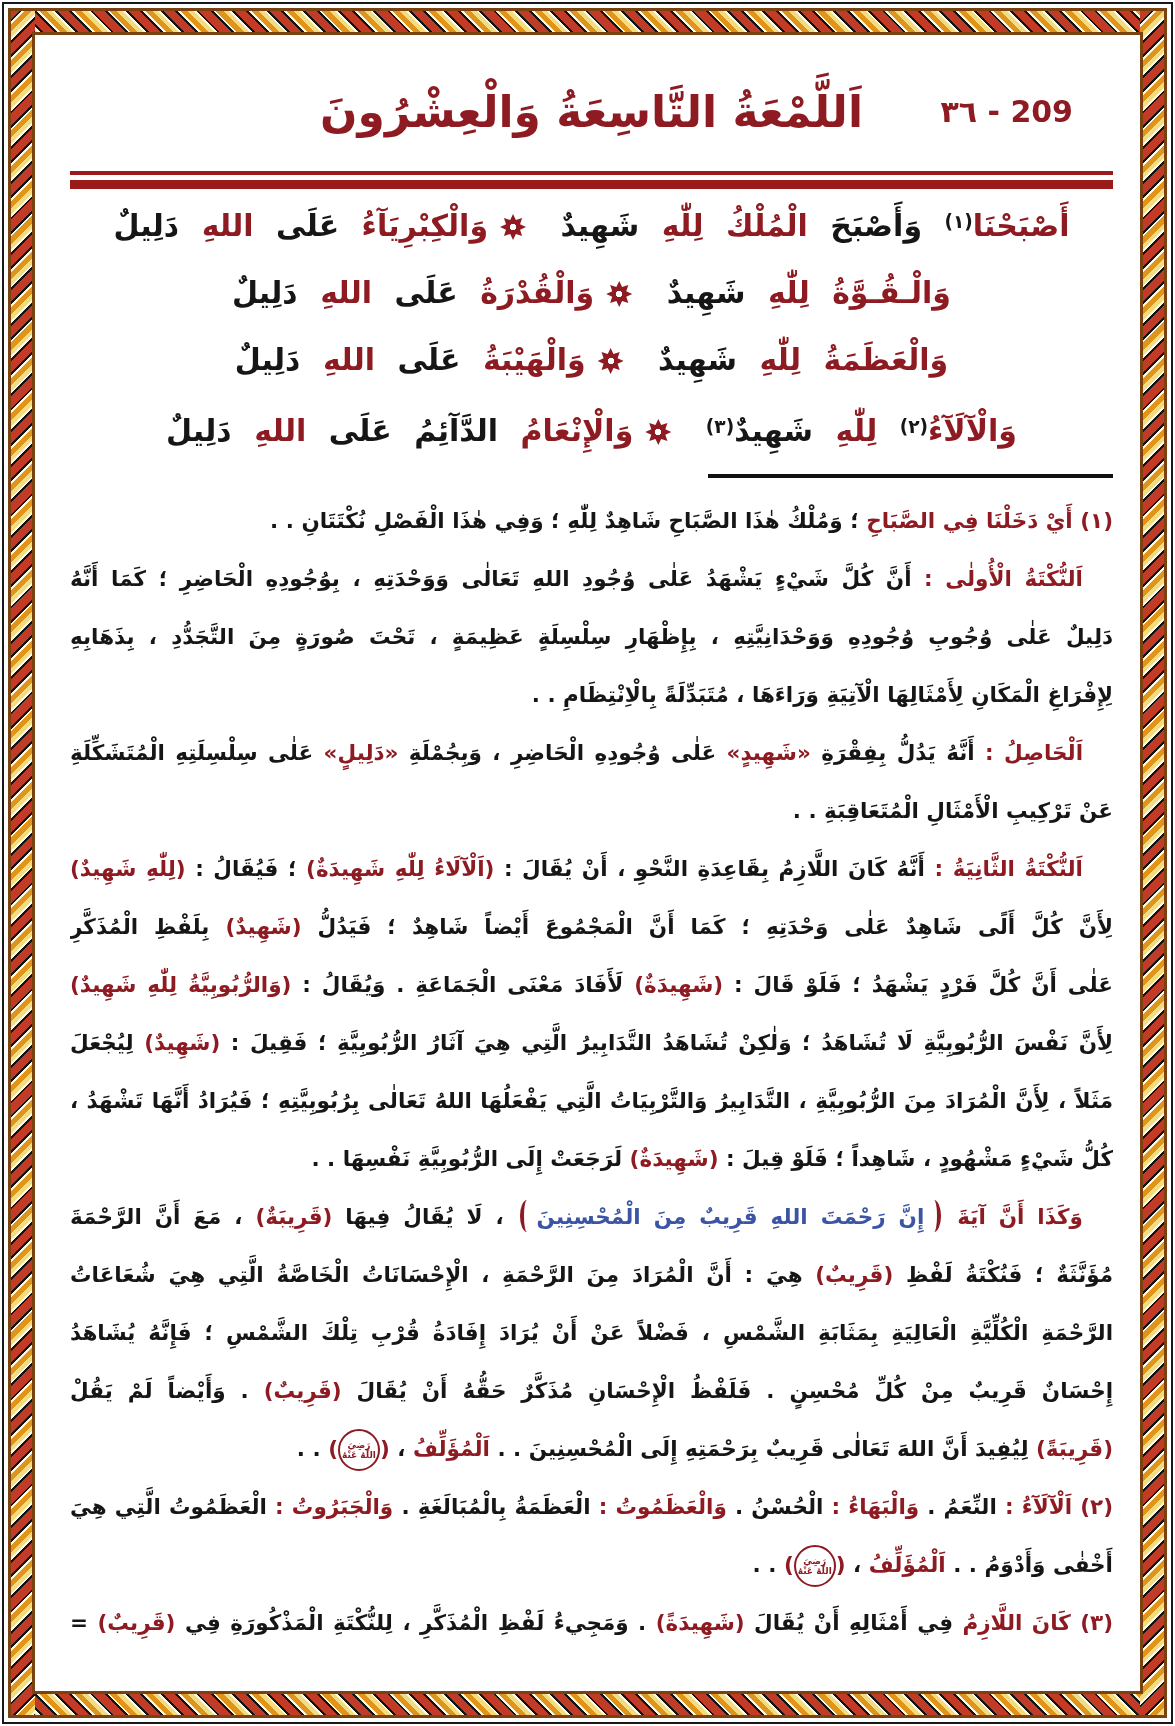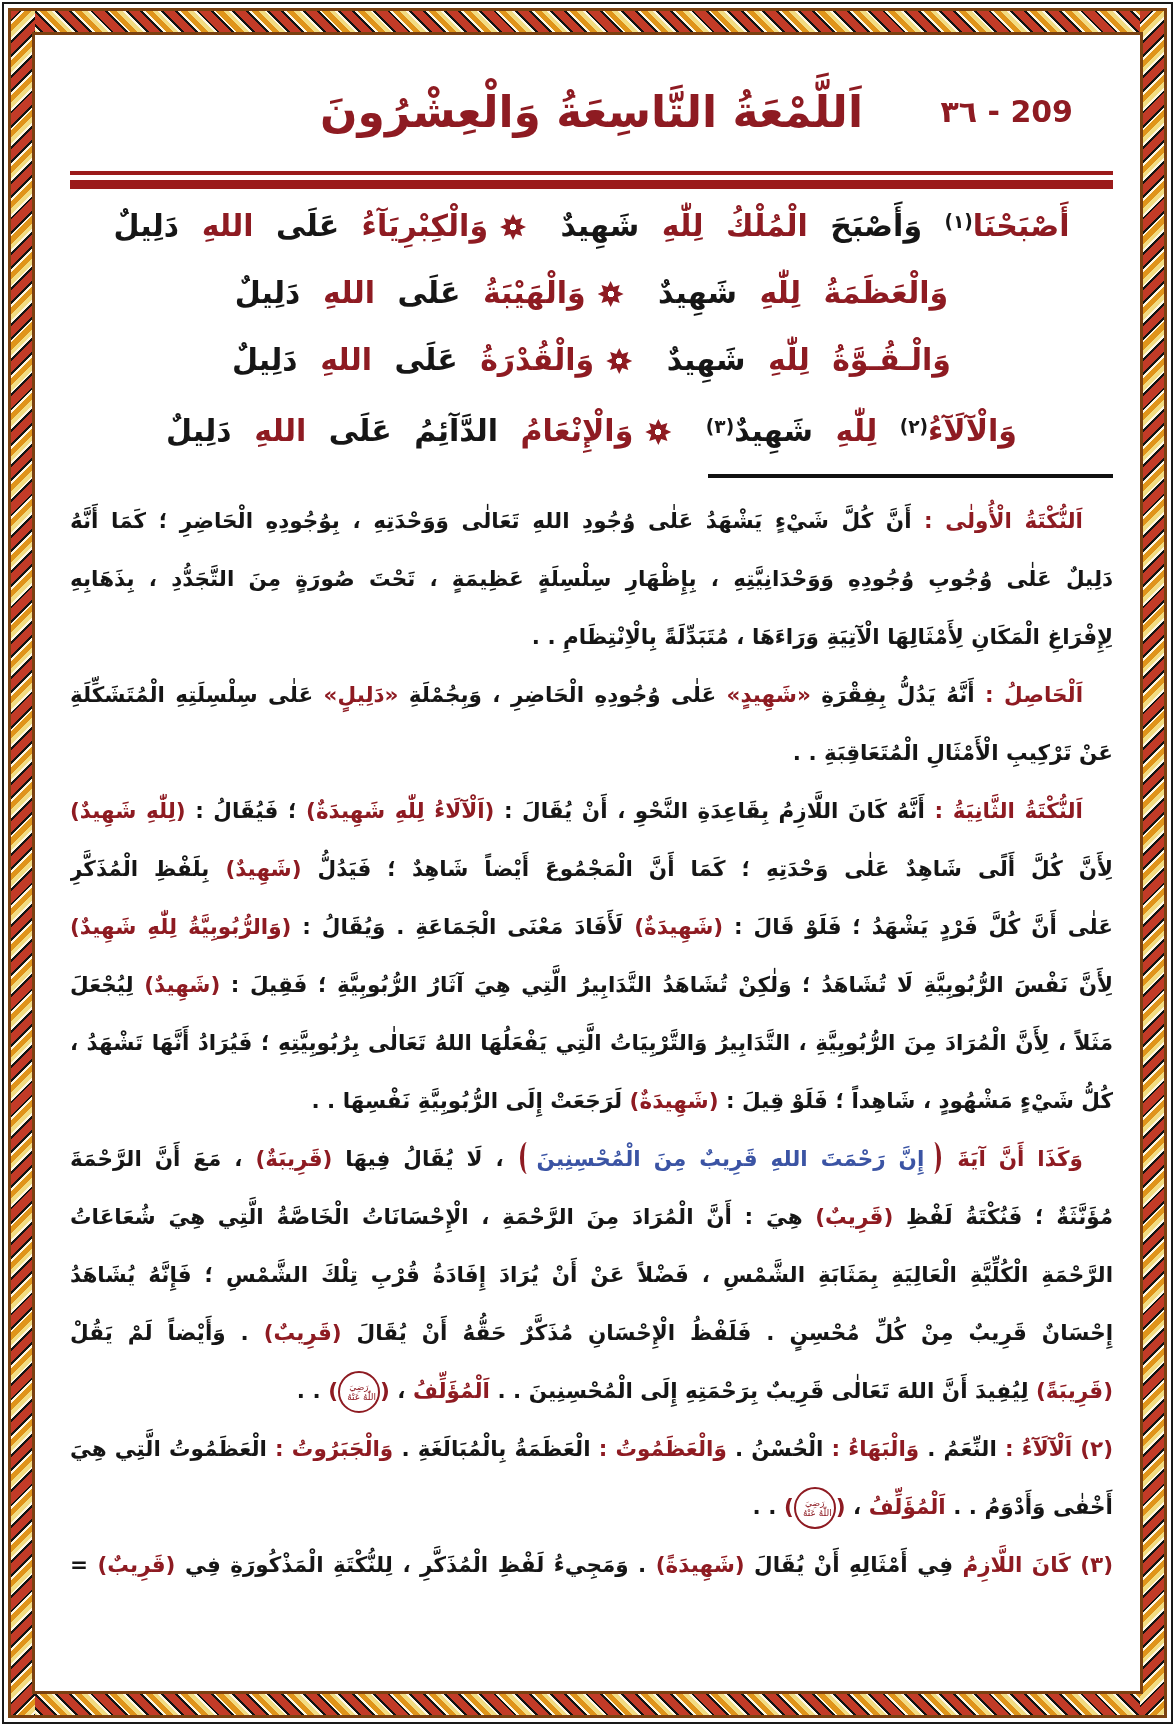--- a/index.html
+++ b/index.html
@@ -51,21 +51,21 @@
   .rosette{display:inline-block;width:26px;height:26px;margin:0 12px;vertical-align:-4px;
     background:radial-gradient(circle,#fff 0 3px,var(--red) 3px);
     clip-path:polygon(100% 50%,77% 61%,85% 85%,61% 77%,50% 100%,39% 77%,15% 85%,23% 61%,0% 50%,23% 39%,15% 15%,39% 23%,50% 0%,61% 23%,85% 15%,77% 39%);}
   
   .qb{display:inline-block;width:10px;height:32px;border-radius:50%;vertical-align:-8px;margin:0 3px;}
   .qb-open{border-right:4px solid var(--red);}
   .qb-close{border-left:4px solid var(--red);}
   
   .seal{display:inline-flex;align-items:center;justify-content:center;width:42px;height:42px;
     border:2px solid var(--red);border-radius:50%;color:var(--red);font-size:9px;line-height:10px;
-    font-weight:normal;text-align:center;vertical-align:middle;overflow:hidden;white-space:normal;
+    font-weight:bold;text-align:center;vertical-align:middle;overflow:hidden;white-space:normal;
     word-spacing:normal;padding:2px;box-sizing:border-box;}
 </style>
 </head>
 <body>
 
 <div class="page">
 
   <div class="hairline"></div>
   <div class="chain top"></div>
   <div class="chain bottom"></div>
@@ -78,27 +78,28 @@
     <div class="pagenum">209 - ٣٦</div>
     <h1 class="title">اَللَّمْعَةُ التَّاسِعَةُ وَالْعِشْرُونَ</h1>
   </header>
   <div class="hr2">
     <div class="a"></div>
     <div class="b"></div>
   </div>
 
   <section class="verse" id="verse">
       <div class="vl"><span class="c-r">أَصْبَحْنَا</span><span class="c-k sup">(١)</span><span class="c-k"> وَأَصْبَحَ </span><span class="c-r">الْمُلْكُ لِلّٰهِ</span><span class="c-k"> شَهِيدٌ </span><span class="rosette"></span><span class="c-r">وَالْكِبْرِيَآءُ</span><span class="c-k"> عَلَى </span><span class="c-r">اللهِ</span><span class="c-k"> دَلِيلٌ</span></div>
+      <div class="vl"><span class="c-r">وَالْـقُـوَّةُ لِلّٰهِ</span><span class="c-k"> شَهِيدٌ </span><span class="rosette"></span><span class="c-r">وَالْقُدْرَةُ</span><span class="c-k"> عَلَى </span><span class="c-r">اللهِ</span><span class="c-k"> دَلِيلٌ</span></div>
       <div class="vl"><span class="c-r">وَالْعَظَمَةُ لِلّٰهِ</span><span class="c-k"> شَهِيدٌ </span><span class="rosette"></span><span class="c-r">وَالْهَيْبَةُ</span><span class="c-k"> عَلَى </span><span class="c-r">اللهِ</span><span class="c-k"> دَلِيلٌ</span></div>
-      <div class="vl"><span class="c-r">وَالْـقُـوَّةُ لِلّٰهِ</span><span class="c-k"> شَهِيدٌ </span><span class="rosette"></span><span class="c-r">وَالْقُدْرَةُ</span><span class="c-k"> عَلَى </span><span class="c-r">اللهِ</span><span class="c-k"> دَلِيلٌ</span></div>
       <div class="vl"><span class="c-r">وَالْآلَآءُ</span><span class="c-k sup">(٢)</span><span class="c-k"> </span><span class="c-r">لِلّٰهِ</span><span class="c-k"> شَهِيدٌ</span><span class="c-k sup">(٣)</span><span class="c-k"> </span><span class="rosette"></span><span class="c-r">وَالْإِنْعَامُ</span><span class="c-k"> الدَّآئِمُ عَلَى </span><span class="c-r">اللهِ</span><span class="c-k"> دَلِيلٌ</span></div>
     </section>
 
   <div class="fsep"></div>
   <section class="footnotes" id="footnotes">
+      <div class="fl"><span class="c-r">(١) أَيْ دَخَلْنَا فِي الصَّبَاحِ</span><span class="c-k"> ؛ وَمُلْكُ هٰذَا الصَّبَاحِ شَاهِدٌ لِلّٰهِ ؛ وَفِي هٰذَا الْفَصْلِ نُكْتَتَانِ . .</span></div>
       <div class="fl full indent"><span class="c-r">اَلنُّكْتَةُ الْأُولٰى : </span><span class="c-k">أَنَّ كُلَّ شَيْءٍ يَشْهَدُ عَلٰى وُجُودِ اللهِ تَعَالٰى وَوَحْدَتِهِ ، بِوُجُودِهِ الْحَاضِرِ ؛ كَمَا أَنَّهُ</span></div>
       <div class="fl full"><span class="c-k">دَلِيلٌ عَلٰى وُجُوبِ وُجُودِهِ وَوَحْدَانِيَّتِهِ ، بِإِظْهَارِ سِلْسِلَةٍ عَظِيمَةٍ ، تَحْتَ صُورَةٍ مِنَ التَّجَدُّدِ ، بِذَهَابِهِ</span></div>
       <div class="fl"><span class="c-k">لِإِفْرَاغِ الْمَكَانِ لِأَمْثَالِهَا الْآتِيَةِ وَرَاءَهَا ، مُتَبَدِّلَةً بِالْاِنْتِظَامِ . .</span></div>
       <div class="fl full indent"><span class="c-r">اَلْحَاصِلُ : </span><span class="c-k">أَنَّهُ يَدُلُّ بِفِقْرَةِ </span><span class="c-r">«شَهِيدٍ»</span><span class="c-k"> عَلٰى وُجُودِهِ الْحَاضِرِ ، وَبِجُمْلَةِ </span><span class="c-r">«دَلِيلٍ»</span><span class="c-k"> عَلٰى سِلْسِلَتِهِ الْمُتَشَكِّلَةِ</span></div>
       <div class="fl"><span class="c-k">عَنْ تَرْكِيبِ الْأَمْثَالِ الْمُتَعَاقِبَةِ . .</span></div>
       <div class="fl full indent"><span class="c-r">اَلنُّكْتَةُ الثَّانِيَةُ : </span><span class="c-k">أَنَّهُ كَانَ اللَّازِمُ بِقَاعِدَةِ النَّحْوِ ، أَنْ يُقَالَ : </span><span class="c-r">(اَلْآلَاءُ لِلّٰهِ شَهِيدَةٌ)</span><span class="c-k"> ؛ فَيُقَالُ : </span><span class="c-r">(لِلّٰهِ شَهِيدٌ)</span></div>
       <div class="fl full"><span class="c-k">لِأَنَّ كُلَّ أَلًى شَاهِدٌ عَلٰى وَحْدَتِهِ ؛ كَمَا أَنَّ الْمَجْمُوعَ أَيْضاً شَاهِدٌ ؛ فَيَدُلُّ </span><span class="c-r">(شَهِيدٌ)</span><span class="c-k"> بِلَفْظِ الْمُذَكَّرِ</span></div>
       <div class="fl full"><span class="c-k">عَلٰى أَنَّ كُلَّ فَرْدٍ يَشْهَدُ ؛ فَلَوْ قَالَ : </span><span class="c-r">(شَهِيدَةٌ)</span><span class="c-k"> لَأَفَادَ مَعْنَى الْجَمَاعَةِ . وَيُقَالُ : </span><span class="c-r">(وَالرُّبُوبِيَّةُ لِلّٰهِ شَهِيدٌ)</span></div>
       <div class="fl full"><span class="c-k">لِأَنَّ نَفْسَ الرُّبُوبِيَّةِ لَا تُشَاهَدُ ؛ وَلٰكِنْ تُشَاهَدُ التَّدَابِيرُ الَّتِي هِيَ آثَارُ الرُّبُوبِيَّةِ ؛ فَقِيلَ : </span><span class="c-r">(شَهِيدٌ)</span><span class="c-k"> لِيُجْعَلَ</span></div>
       <div class="fl full"><span class="c-k">مَثَلاً ، لِأَنَّ الْمُرَادَ مِنَ الرُّبُوبِيَّةِ ، التَّدَابِيرُ وَالتَّرْبِيَاتُ الَّتِي يَفْعَلُهَا اللهُ تَعَالٰى بِرُبُوبِيَّتِهِ ؛ فَيُرَادُ أَنَّهَا تَشْهَدُ ،</span></div>

